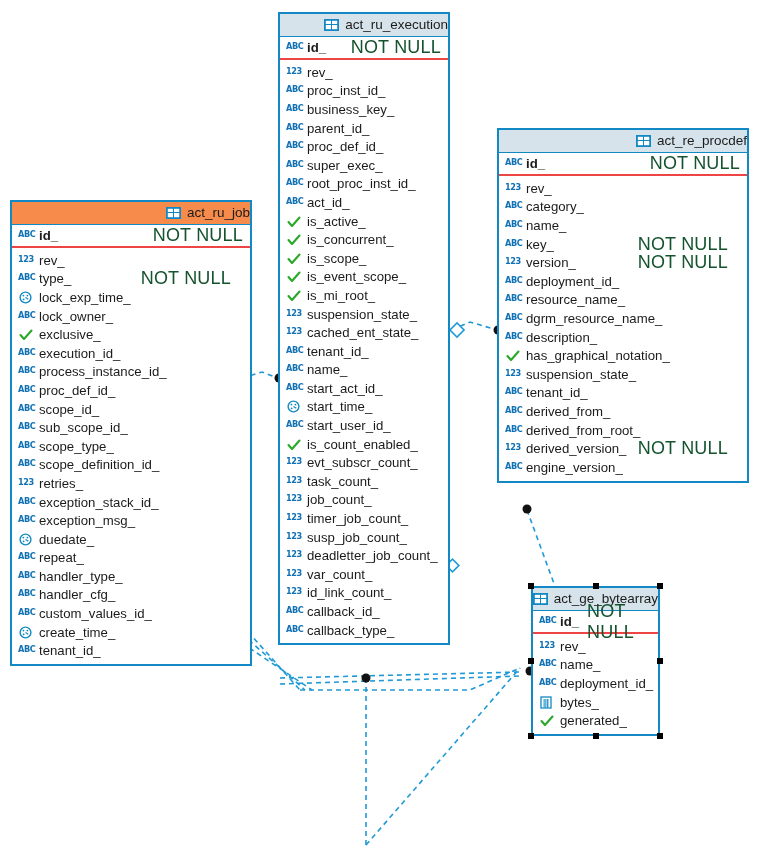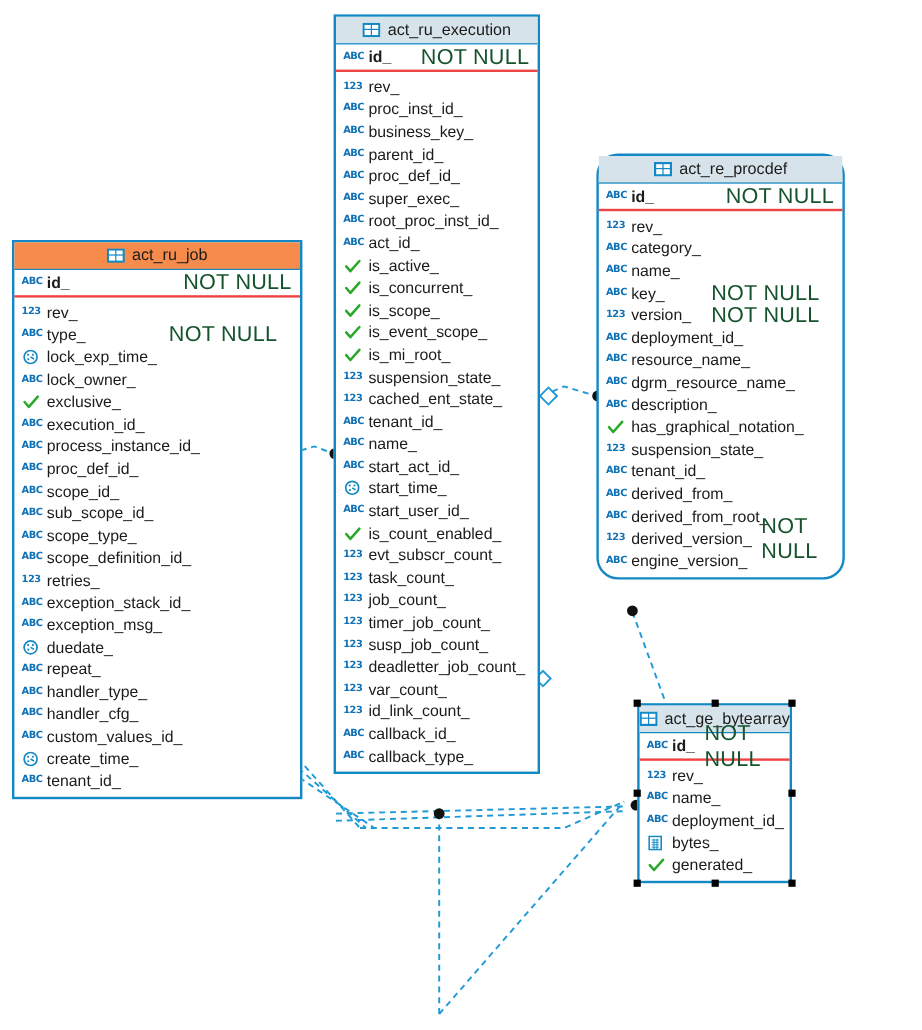--- a/index.html
+++ b/index.html
@@ -11,21 +11,21 @@
 
   svg.links{position:absolute;left:0;top:0;width:768px;height:858px;
             pointer-events:none;}
 
   .table-box{position:absolute;background:#ffffff;
              border:2px solid #1289c4;box-sizing:border-box;}
 
   .tbl-header{height:22px;line-height:22px;text-align:center;
               font-size:13.5px;color:#222;background:#d7e3ea;
               border-bottom:1px solid #1289c4;
-              display:flex;align-items:center;justify-content:center;gap:6px;}
+              display:flex;align-items:center;justify-content:flex-end;gap:6px;}
   .tbl-header.accent{background:#f68b4b;}
 
   .pk-row{height:23px;display:flex;align-items:center;padding:0 7px;
           border-bottom:2px solid #ef4444;box-sizing:border-box;}
   .pk-row .fname{font-weight:bold;}
 
   .cols{padding:3px 12px 4px 0;}
   .col-row{height:18.6px;display:flex;align-items:center;padding:0 7px;
            box-sizing:border-box;}
   .fname{font-size:13.2px;color:#1b1b1b;white-space:nowrap;}
@@ -414,21 +414,21 @@
           <div class="col-row">
             <span class="ic abc"></span>
             <span class="fname">callback_id_</span>
           </div>
           <div class="col-row">
             <span class="ic abc"></span>
             <span class="fname">callback_type_</span>
           </div>
         </div>
       </div>
-      <div class="table-box" style="left: 497px; top: 128px; width: 207px; border-radius: 18px;">
+      <div class="table-box" style="left: 497px; top: 128px; width: 252px;">
         <div class="tbl-header">
           <svg class="tblicon" viewBox="0 0 15 12">
             <rect x="0.5" y="0.5" width="14" height="11" fill="#1289c4" stroke="#1289c4"></rect>
             <rect x="1.8" y="1.8" width="5.2" height="3.2" fill="#ffffff"></rect>
             <rect x="8" y="1.8" width="5.2" height="3.2" fill="#ffffff"></rect>
             <rect x="1.8" y="6" width="5.2" height="4.2" fill="#ffffff"></rect>
             <rect x="8" y="6" width="5.2" height="4.2" fill="#ffffff"></rect>
           </svg>
           <span class="tbl-title">act_re_procdef</span>
         </div>

